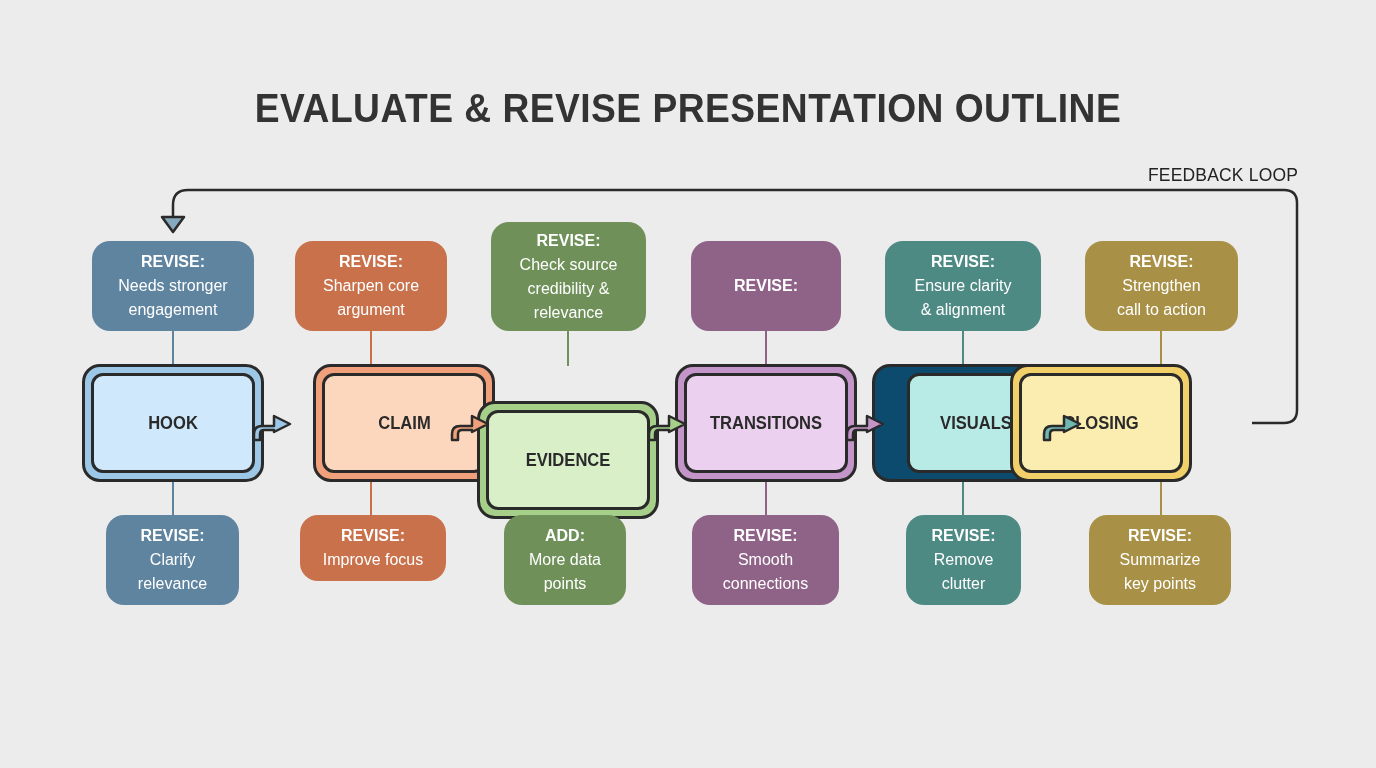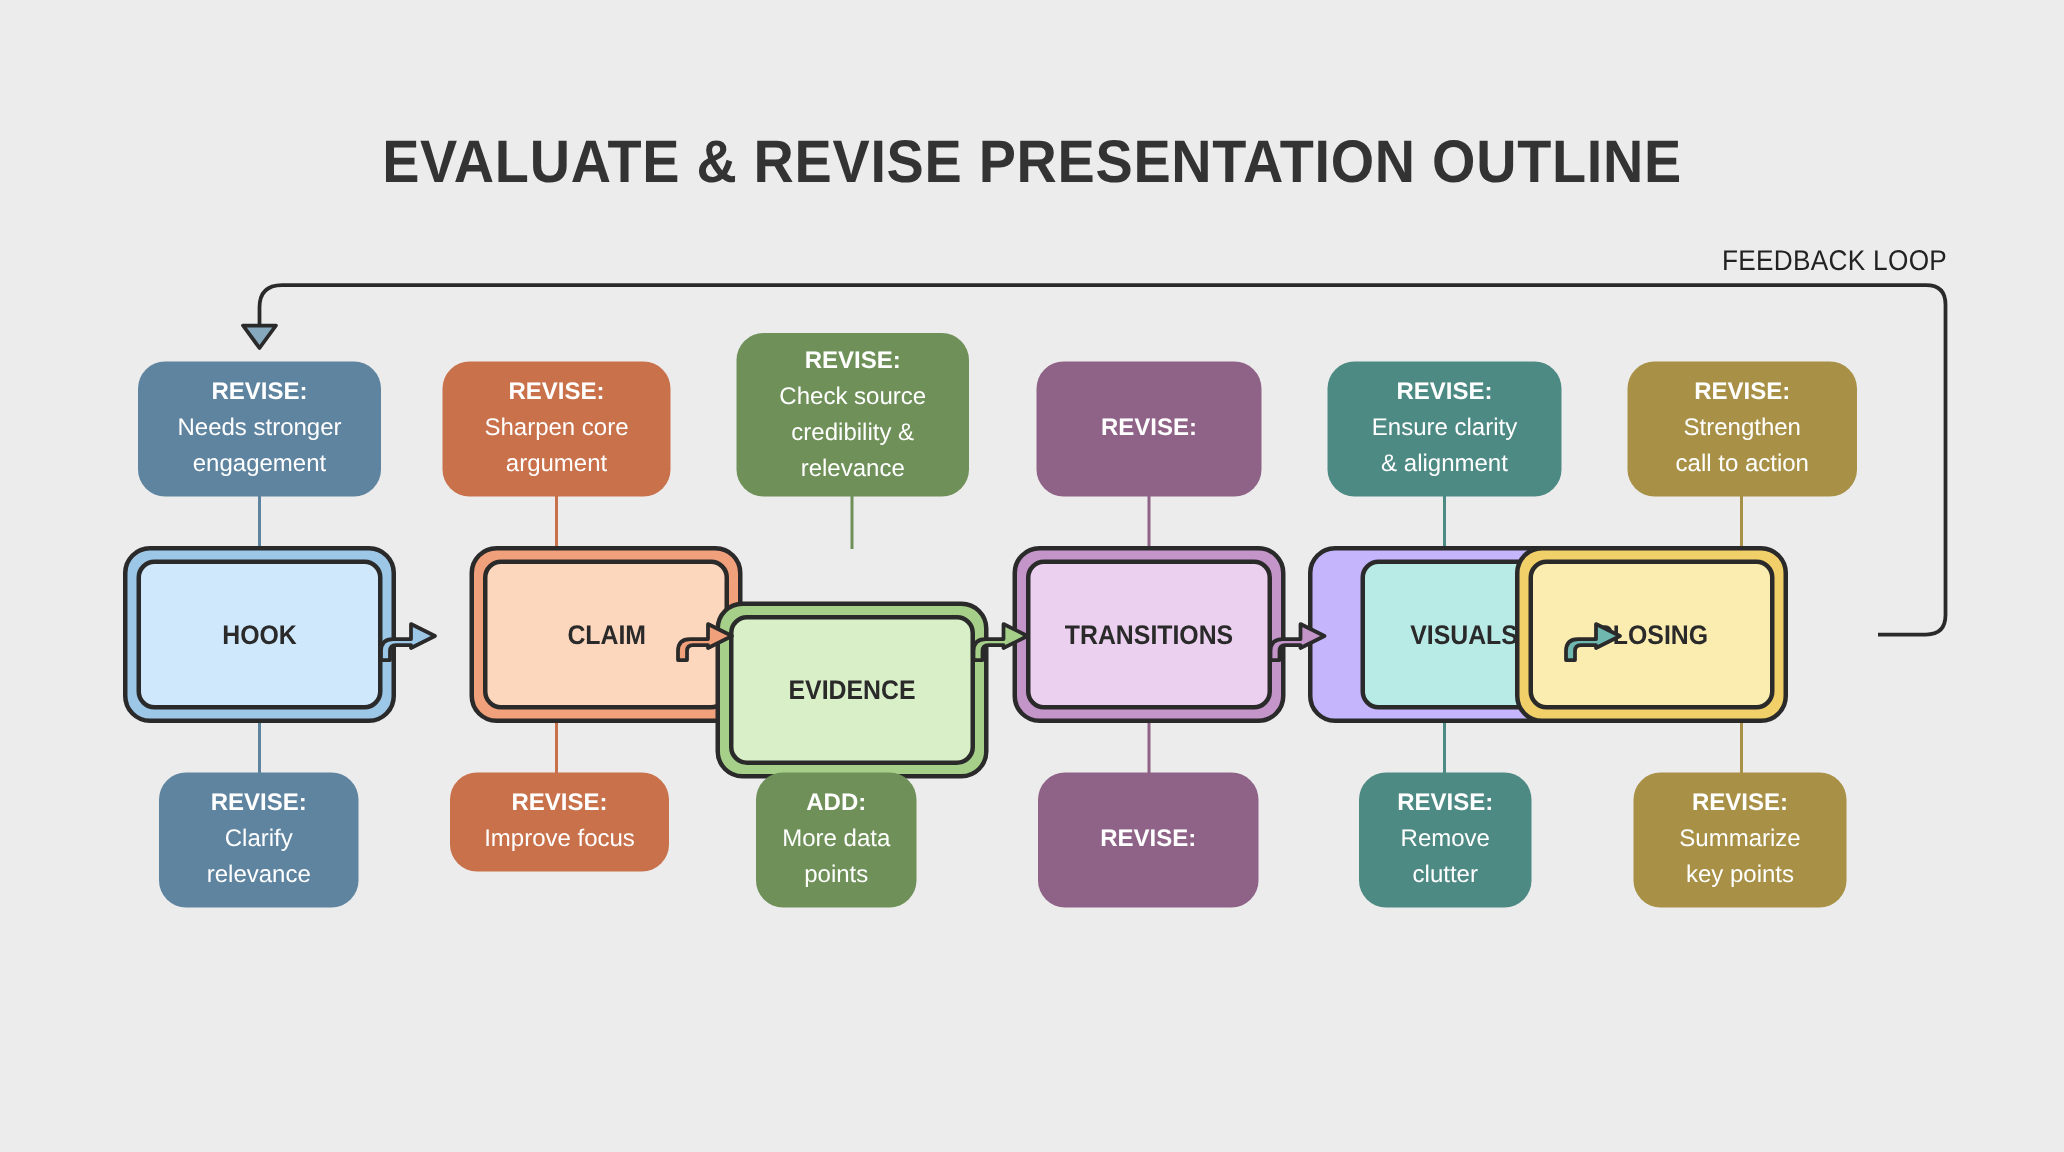--- a/index.html
+++ b/index.html
@@ -114,21 +114,21 @@
 <div class="stage" style="left:477px;background:#a6d08a;margin-top:37px;">
   <div class="inner" style="background:#d9efc8;">
       <span>EVIDENCE</span>
     </div>
 </div>
 <div class="stage" style="left:675px;background:#c495c9;">
   <div class="inner" style="background:#ecd0ef;">
       <span>TRANSITIONS</span>
     </div>
 </div>
-<div class="stage" style="left:872px;background:#c4b5fd;padding-left:32px;">
+<div class="stage" style="left:872px;background:#0c4a6e;padding-left:32px;">
   <div class="inner" style="background:#b9ebe6;">
       <span>VISUALS</span>
     </div>
 </div>
 <div class="stage" style="left:1010px;background:#f1cf69;">
   <div class="inner" style="background:#fbedb0;">
       <span>CLOSING</span>
     </div>
 </div>
 
@@ -144,27 +144,29 @@
 
 <div class="note" style="left:106px;top:515px;width:133px;height:90px;background:#5f84a0;">
   <span class="kw">REVISE:</span>
   <span class="txt">Clarify
 relevance</span>
 </div>
 <div class="note" style="left:300px;top:515px;width:146px;height:66px;background:#c8714b;">
   <span class="kw">REVISE:</span>
   <span class="txt">Improve focus</span>
 </div>
-<div class="note" style="left:504px;top:515px;width:107px;height:90px;background:#6f9159;">
+<div class="note" style="left:504px;top:515px;width:122px;height:90px;background:#6f9159;">
   <span class="kw">ADD:</span>
   <span class="txt">More data
 points</span>
 </div>
 <div class="note" style="left:692px;top:515px;width:147px;height:90px;background:#8f6387;">
   <span class="kw">REVISE:</span>
+  <span class="txt">Smooth
+connections</span>
 </div>
 <div class="note" style="left:906px;top:515px;width:115px;height:90px;background:#4e8a84;">
   <span class="kw">REVISE:</span>
   <span class="txt">Remove
 clutter</span>
 </div>
 <div class="note" style="left:1089px;top:515px;width:142px;height:90px;background:#a89146;">
   <span class="kw">REVISE:</span>
   <span class="txt">Summarize
 key points</span>

